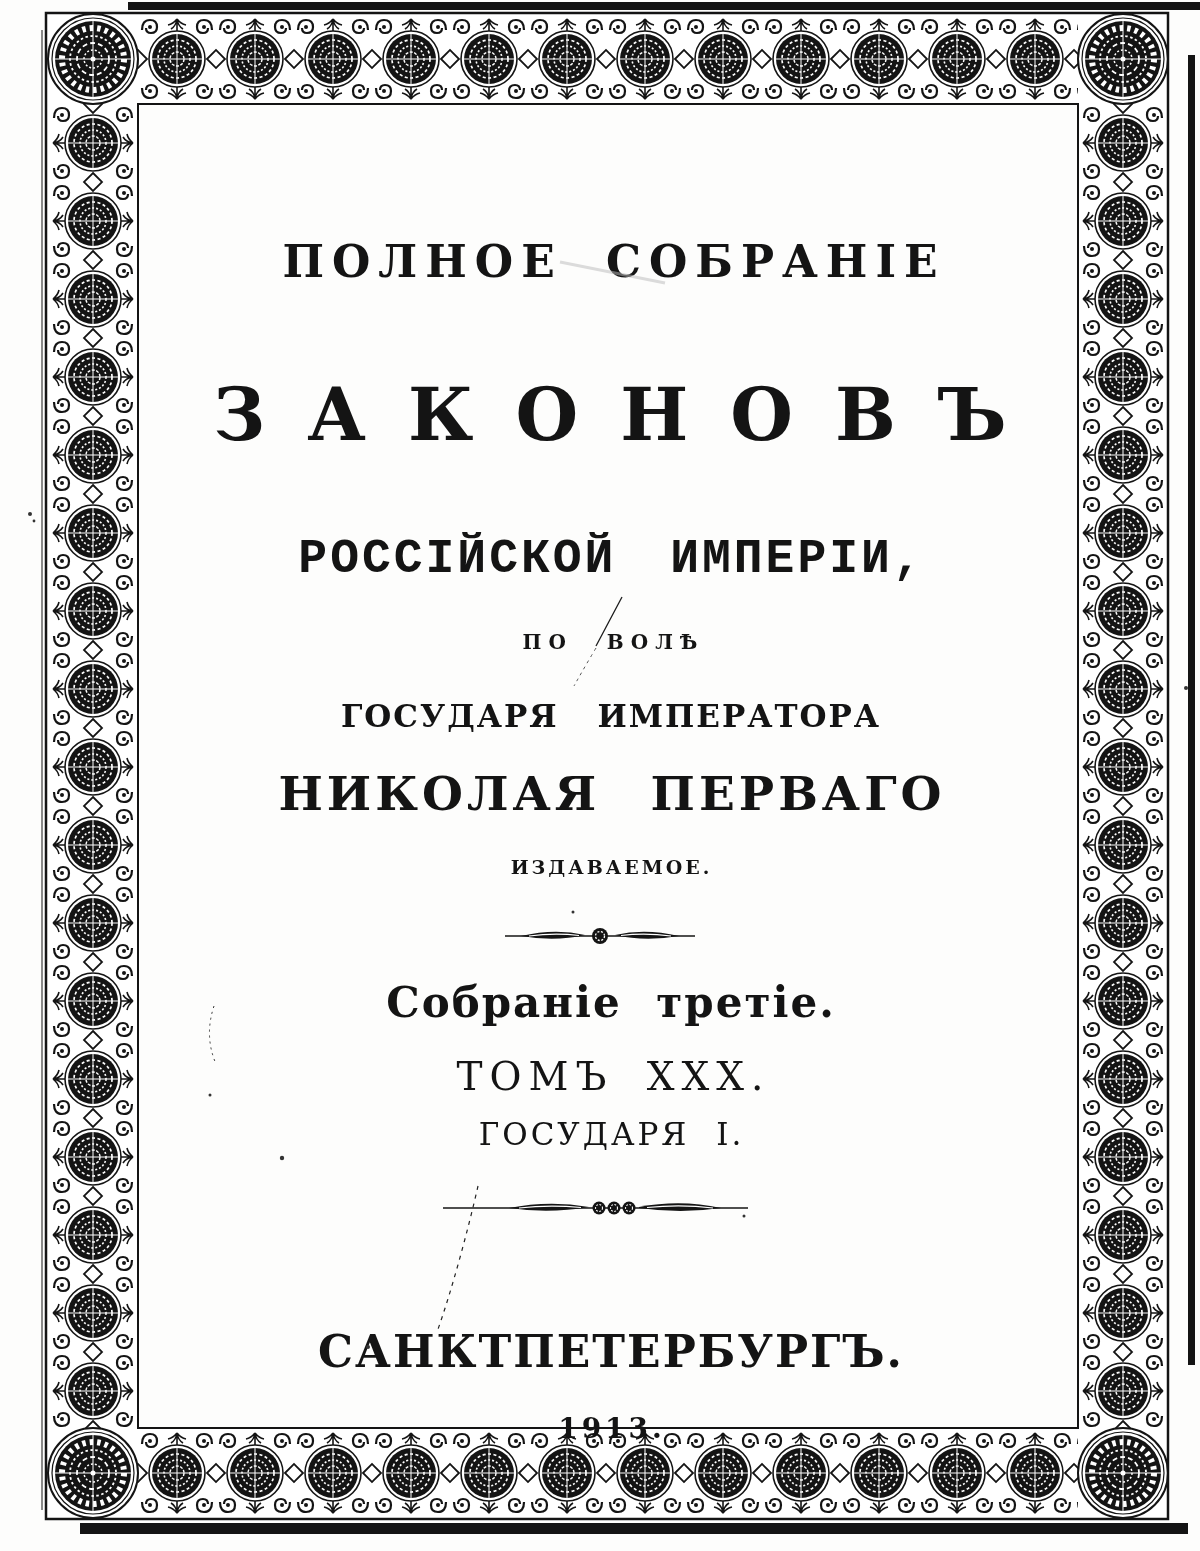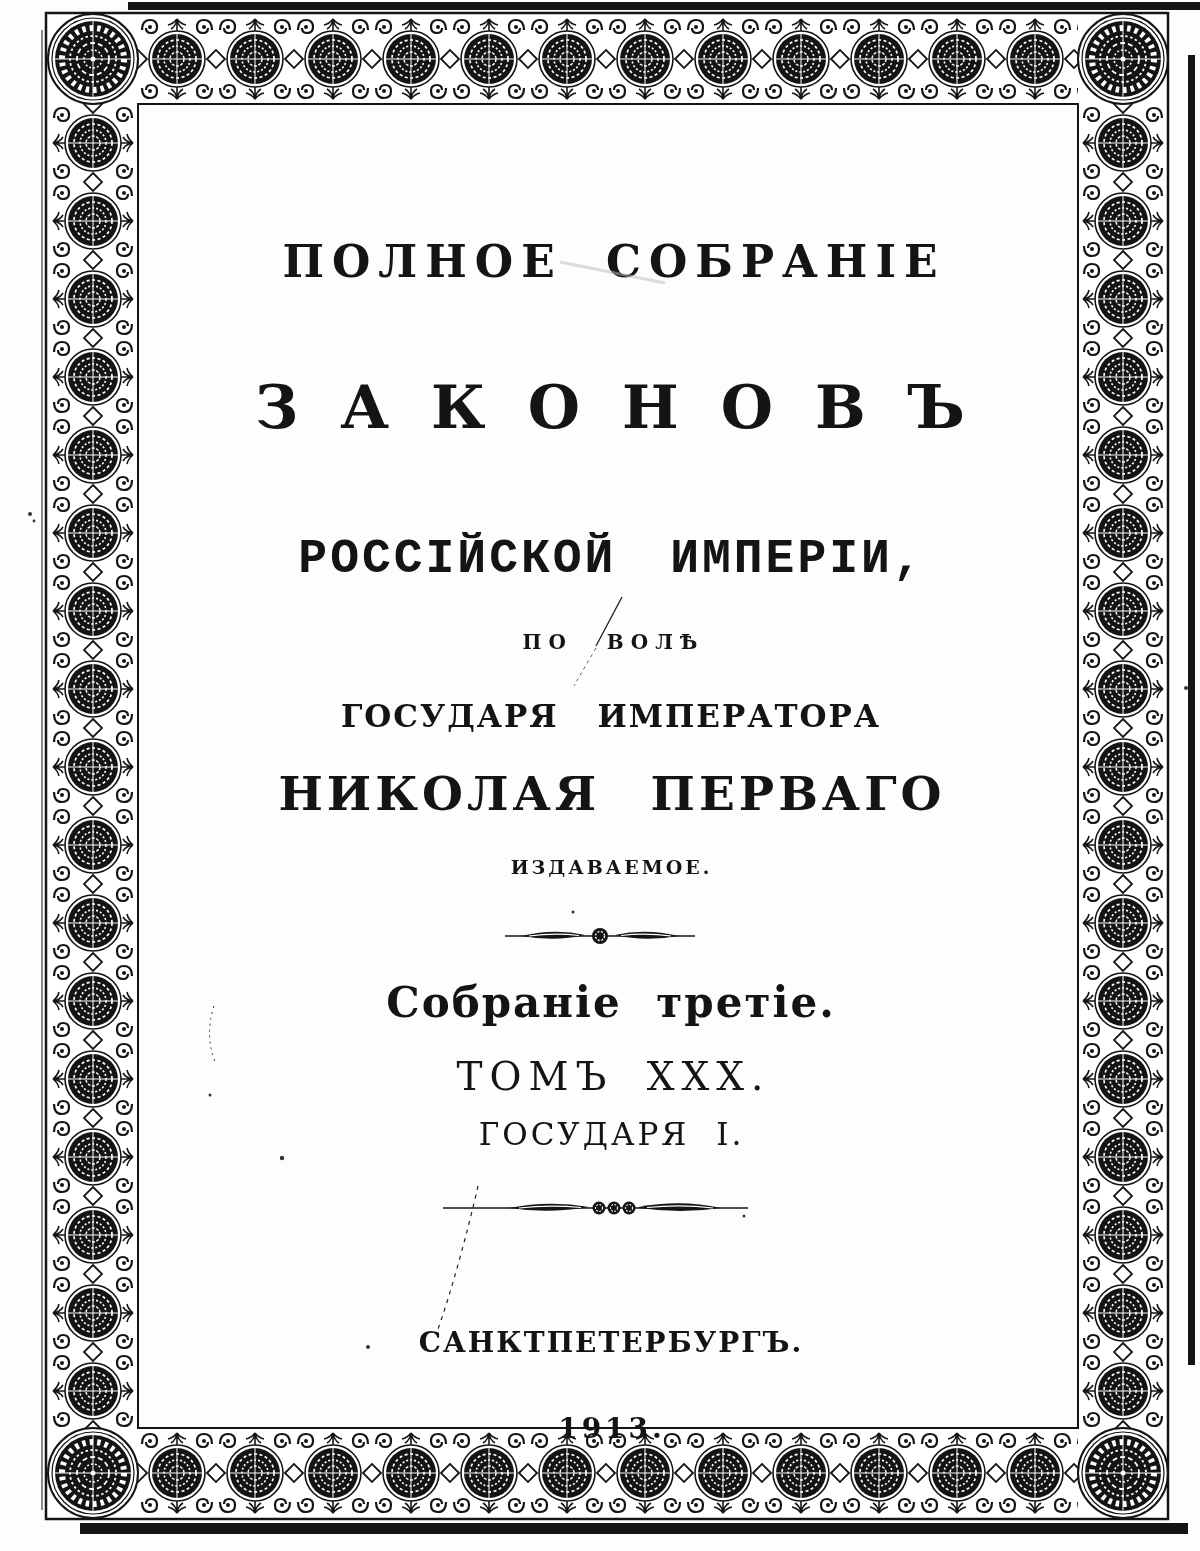--- a/index.html
+++ b/index.html
@@ -12,30 +12,30 @@
     overflow:hidden;
   }
   .page{position:absolute;inset:0;border-radius:19px;}
   svg.frame, svg.marks{position:absolute;left:0;top:0;}
   .textline{
     position:absolute;left:140px;width:940px;
     text-align:center;white-space:nowrap;
     color:#141414;
   }
   .l-series   {top:236px;font-size:44px;font-weight:bold;letter-spacing:8px;word-spacing:20px;text-indent:8px;}
-  .l-main     {top:372px;font-size:60px;font-weight:bold;letter-spacing:42px;text-indent:42px;}
+  .l-main     {top:372px;font-size:72px;font-weight:bold;letter-spacing:42px;text-indent:42px;}
   .l-subtitle {top:532px;font-size:48px;font-weight:bold;letter-spacing:3px;word-spacing:22px;text-indent:3px;font-family:Liberation Mono, monospace;}
   .l-byline   {top:630px;font-size:20px;font-weight:bold;letter-spacing:7px;word-spacing:20px;text-indent:7px;}
   .l-sovttl   {top:698px;font-size:31px;font-weight:bold;letter-spacing:2px;word-spacing:26px;text-indent:2px;}
   .l-sovname  {top:766px;font-size:47px;font-weight:bold;letter-spacing:4px;word-spacing:30px;text-indent:4px;}
   .l-issued   {top:856px;font-size:19px;font-weight:bold;letter-spacing:3px;text-indent:3px;}
   .l-collect  {top:978px;font-size:42px;font-weight:bold;letter-spacing:2px;word-spacing:18px;text-indent:2px;}
   .l-volume   {top:1054px;font-size:39px;font-weight:normal;letter-spacing:7px;word-spacing:14px;text-indent:7px;}
   .l-section  {top:1116px;font-size:31px;font-weight:normal;letter-spacing:3px;word-spacing:14px;text-indent:3px;}
-  .l-city     {top:1326px;font-size:28px;font-weight:bold;letter-spacing:2px;text-indent:2px;}
+  .l-city     {top:1326px;font-size:44px;font-weight:bold;letter-spacing:2px;text-indent:2px;}
   .l-year     {top:1384px;font-size:28px;font-weight:bold;letter-spacing:4px;text-indent:4px;margin-top:28px;}
   .divider{position:absolute;}
   .d-top{left:505px;top:924px;}
   .d-bottom{left:443px;top:1196px;}
 </style>
 </head>
 <body>
 
 <div class="page">
 

